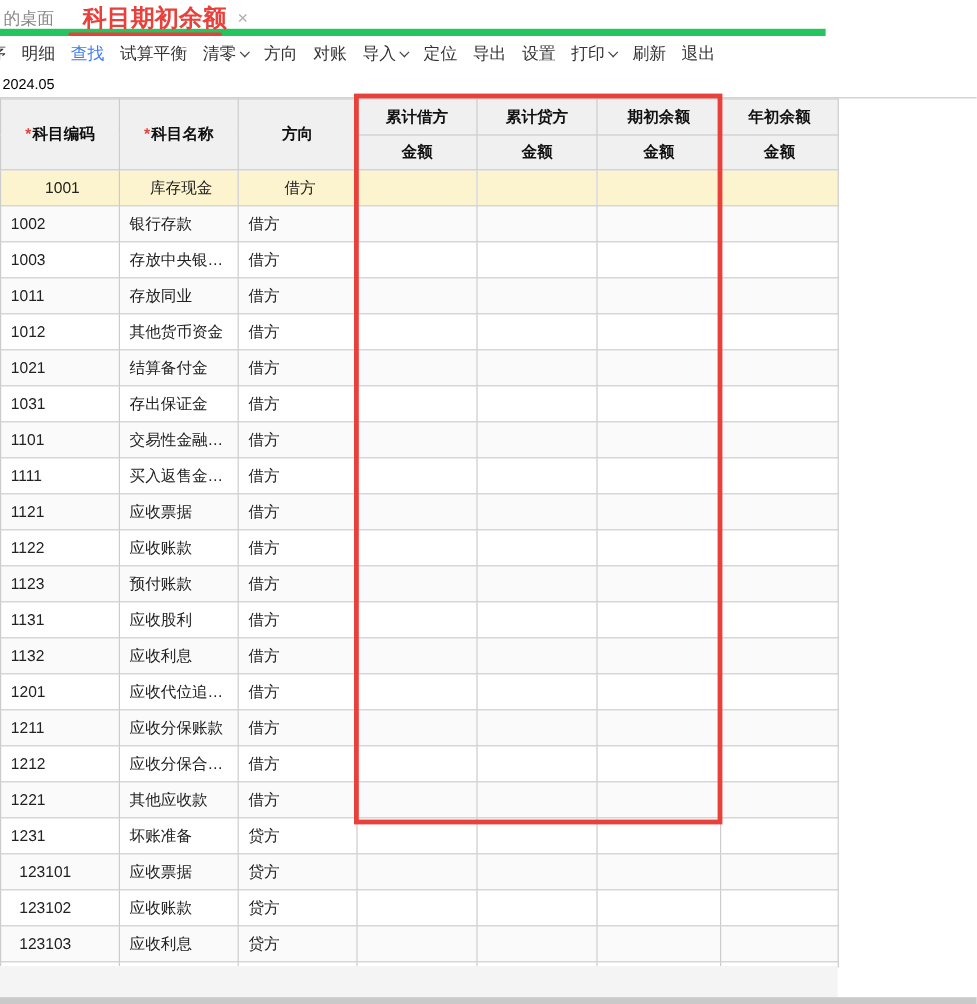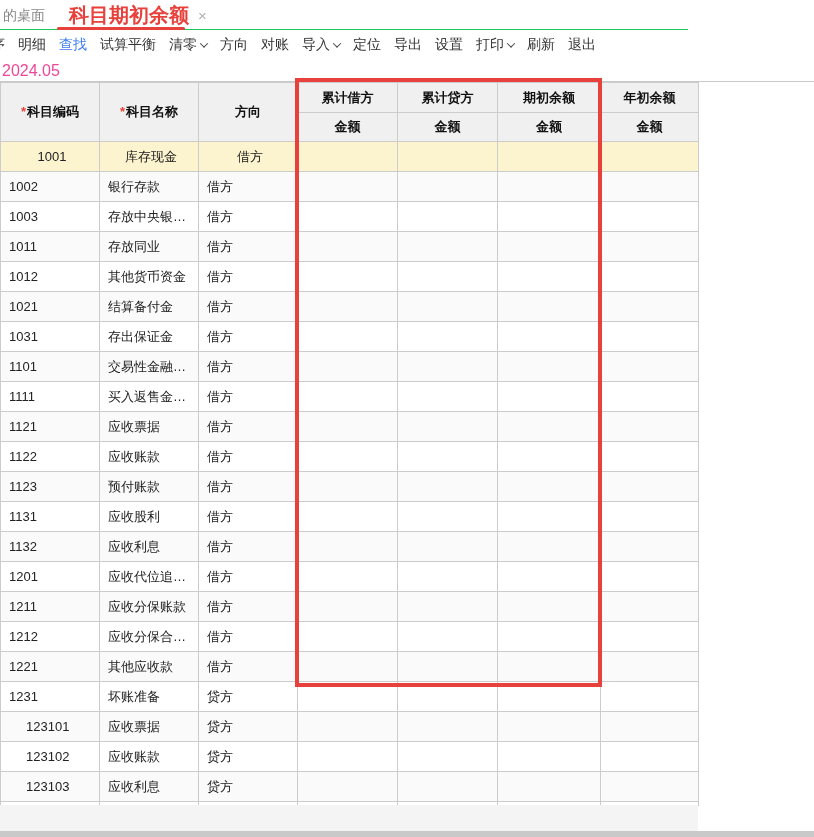--- a/index.html
+++ b/index.html
@@ -6,55 +6,55 @@
     --accent:#e8403a; --link:#3b7bf2; --sel:#fcf4ce; --hdr:#f0f0f0;
     --grid:#cccccc; --txt:#222222;
   }
   *{box-sizing:border-box; margin:0; padding:0;}
   html,body{width:814px; height:837px; overflow:hidden; background:#fff;
     font-family:"Liberation Sans","DejaVu Sans",sans-serif; color:var(--txt);}
   .stage{position:relative; width:814px; height:837px; overflow:hidden;}
 
   
   .tabbar{position:absolute; top:0; left:0; width:688px; height:30px;
-    background:#fff; border-bottom:1px solid #22c55e;}
+    background:#fff; border-bottom:6px solid #22c55e;}
   .tab-ghost{position:absolute; left:3px; top:7px; font-size:14px; color:#888;}
   .tab-active{position:absolute; left:57px; top:0; height:30px; padding:0 12px;
     display:flex; align-items:center; gap:9px;}
   .tab-active .tab-label{color:var(--accent); font-weight:bold; font-size:20px;}
   .tab-active .tab-close{color:#b0b0b0; font-size:15px; line-height:1; cursor:pointer;}
   .tab-underline{position:absolute; left:57px; top:27px; width:128px; height:3px;
     background:var(--accent); border-radius:2px;}
 
   
   .toolbar{position:absolute; top:30px; left:0; width:814px; height:30px;
     display:flex; align-items:center; gap:13px; font-size:14px; color:#333;
     white-space:nowrap; overflow:hidden;}
   .tb-item{cursor:pointer; display:inline-flex; align-items:center; gap:4px;}
   .tb-item.partial{margin-left:-9px;}
   .tb-item.active{color:var(--link);}
   .caret{width:6px; height:6px; border-right:1.4px solid #444; border-bottom:1.4px solid #444;
     transform:rotate(45deg) translate(-1px,-1px); display:inline-block;}
 
   
-  .period{position:absolute; top:61px; left:2px; font-size:16px; color:#ec4899; line-height:19px;}
+  .period{position:absolute; top:61px; left:2px; font-size:12px; color:#000000; line-height:19px;}
 
   
   .topline{position:absolute; top:81px; left:0; width:814px; height:1px; background:#c9c9c9;}
   table.grid{position:absolute; top:82px; left:0; width:698px; border-collapse:collapse;
     table-layout:fixed; font-size:13px;}
   .grid th{background:var(--hdr); border:1px solid var(--grid); font-weight:bold;
     color:#111; text-align:center; font-size:13px;}
   .grid thead tr.h1 th{height:30px;}
   .grid thead tr.h2 th{height:29px;}
   .grid td{border:1px solid var(--grid); height:30px; padding:0 4px 0 8px;
     overflow:hidden; white-space:nowrap; text-overflow:ellipsis;}
   .grid tr.even td{background:#fafafa;}
   .grid tr.selected td{background:var(--sel);text-align:center;}
-  .grid td.indent{padding-left:25px;}
+  .grid td.indent{padding-left:15px;}
   .grid tr.clipped td{height:4px; padding:0;}
   .req{color:var(--accent); margin-right:1px;}
 
   
   .red-rect{position:absolute; left:295px; top:78px; width:307px; height:609px;
     border:4px solid var(--accent); pointer-events:none; z-index:5;}
 
   
   .footer-strip{position:absolute; top:805px; left:0; width:698px; height:26px; background:#f4f4f4;}
   .bottom-bar{position:absolute; top:831px; left:0; width:814px; height:6px; background:#c9c9c9;}

